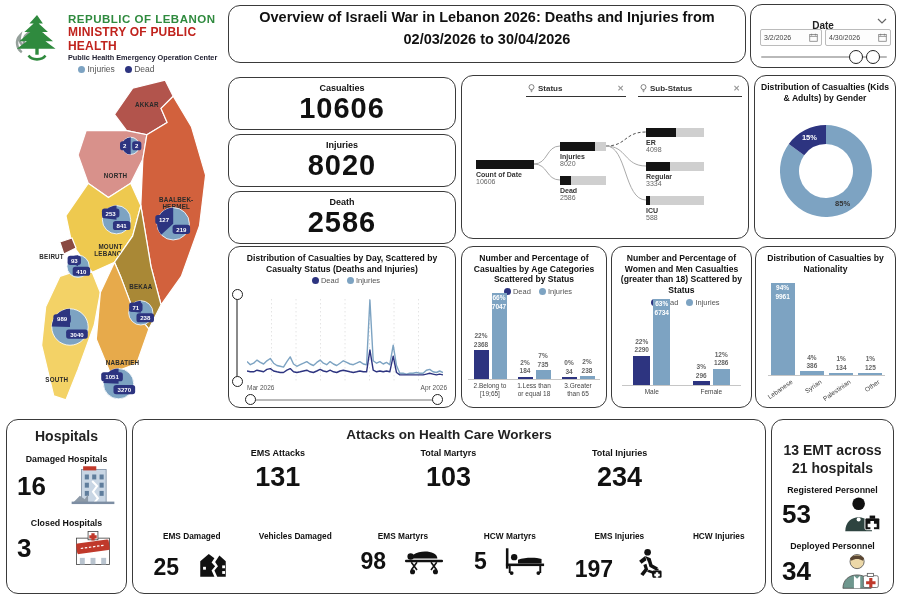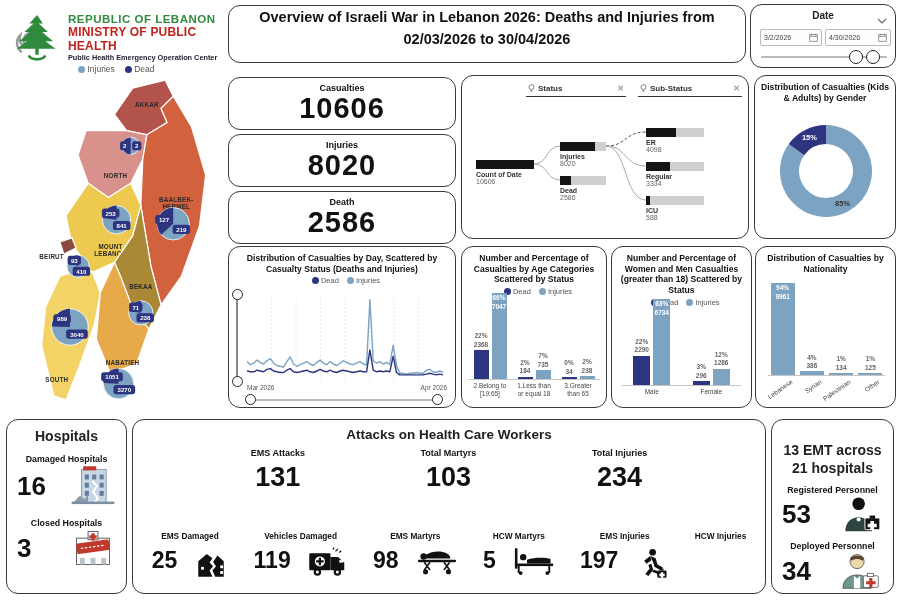--- a/index.html
+++ b/index.html
@@ -14,21 +14,21 @@
   #logo .l3{color:#223;font-weight:bold;font-size:7.3px}
   
   #map-legend{position:absolute;left:0;top:64px;width:225px;text-align:center;font-size:8.5px;color:#555}
   .dot{display:inline-block;width:7px;height:7px;border-radius:50%;margin:0 2px 0 8px;vertical-align:-1px}
   #map-wrap{position:absolute;left:12px;top:74px;width:205px;height:336px}
   
   #banner{left:228px;top:5px;width:518px;height:58px;display:flex;align-items:flex-start;justify-content:center}
   #banner div{font-size:14.5px;font-weight:bold;text-align:center;padding:0 28px;line-height:1.55}
   
   #datep{left:750px;top:4px;width:146px;height:64px}
-  #datep .ptitle{font-size:10px;margin-top:5px}
+  #datep .ptitle{font-size:10px;margin-top:15px}
   .datebox{position:absolute;display:flex;align-items:center;gap:2px;border:1px solid #bbb;border-radius:2px;
            height:15px;padding:0 3px;font-size:7px;color:#444;background:#fdfdfd}
   .track{position:absolute;height:2px;background:#b9b9b9;border-radius:2px}
   .handle{position:absolute;width:14px;height:14px;border-radius:50%;background:#fff;border:1.6px solid #222;box-sizing:border-box}
   
   .kpi{left:228px;width:228px;height:53px;text-align:center}
   .kpi .lab{font-size:9px;font-weight:bold;margin-top:5px}
   .kpi .val{font-size:29px;font-weight:bold;letter-spacing:1px;line-height:1.05}
   
   #decomp{left:461px;top:75px;width:288px;height:164px}
@@ -64,21 +64,21 @@
   .hrow .num{font-size:26px;font-weight:bold}
   #attacks{left:132px;top:419px;width:634px;height:175px}
   #attacks .ptitle{font-size:13.5px;margin-top:7px}
   #astats{position:absolute;top:28px;left:0;right:0;display:flex;justify-content:space-around;padding:0 60px}
   #astats .st{text-align:center}
   #astats .lab{font-size:9px;font-weight:bold}
   #astats .num{font-size:27px;font-weight:bold;margin-top:4px}
   #aitems{position:absolute;bottom:10px;left:6px;right:6px;display:flex;justify-content:space-around}
   #aitems .it{text-align:center}
   #aitems .lab{font-size:8.3px;font-weight:bold;margin-bottom:6px}
-  #aitems .row{display:flex;align-items:flex-start;gap:17px;justify-content:center}
+  #aitems .row{display:flex;align-items:flex-end;gap:17px;justify-content:center}
   #aitems .num{font-size:23px;font-weight:bold}
   #emt{left:771px;top:419px;width:123px;height:175px;text-align:center}
   #emt .ptitle{font-size:14px;margin-top:21px;line-height:1.3;padding:0 6px}
   svg{display:block}
   .icon{display:inline-block}
 </style>
 </head>
 <body>
 
 <div id="logo">
@@ -494,41 +494,20 @@
               <path d="M30 42l-4-9 5-6-4-6 6-9 9 8v22z"></path>
               <rect x="10" y="28" width="4" height="4" fill="#fff"></rect>
               <rect x="37" y="26" width="4" height="4" fill="#fff"></rect>
               <rect x="37" y="34" width="4" height="4" fill="#fff"></rect>
             </svg>
           </span>
         </div>
       </div>
       <div class="it">
         <div class="lab">Vehicles Damaged</div>
-    <div class="row">
-          <span class="num">119</span>
-    <span class="icon">
-            <svg width="40" height="30" viewBox="0 0 64 48">
-              <g fill="#111">
-                <rect x="2" y="10" width="34" height="27" rx="2"></rect>
-                <path d="M36 16h12l10 9v12H36z"></path>
-                <circle cx="15" cy="40" r="6"></circle>
-                <circle cx="47" cy="40" r="6"></circle>
-              </g>
-              <circle cx="15" cy="40" r="2.4" fill="#fff"></circle>
-              <circle cx="47" cy="40" r="2.4" fill="#fff"></circle>
-              <circle cx="19" cy="23" r="8" fill="#fff"></circle>
-              <path d="M17.2 17h3.6v4.2H25v3.6h-4.2V29h-3.6v-4.2H13v-3.6h4.2z" fill="#111"></path>
-              <rect x="50" y="21" width="6" height="4" fill="#fff"></rect>
-              <g stroke="#111" stroke-width="2">
-                <path d="M44 7l4-4M50 9l3-3M40 4l1.5-3"></path>
-              </g>
-            </svg>
-          </span>
-        </div>
       </div>
       <div class="it">
         <div class="lab">EMS Martyrs</div>
     <div class="row">
           <span class="num">98</span>
     <span class="icon">
             <svg width="42" height="28" viewBox="0 0 64 44" fill="#111">
               <circle cx="11" cy="15" r="5"></circle>
               <path d="M15 12c10-6 24-6 32-2 4 2 6 5 6 8H7c0-3 3-5 8-6z"></path>
               <rect x="2" y="20" width="60" height="4" rx="2"></rect>

